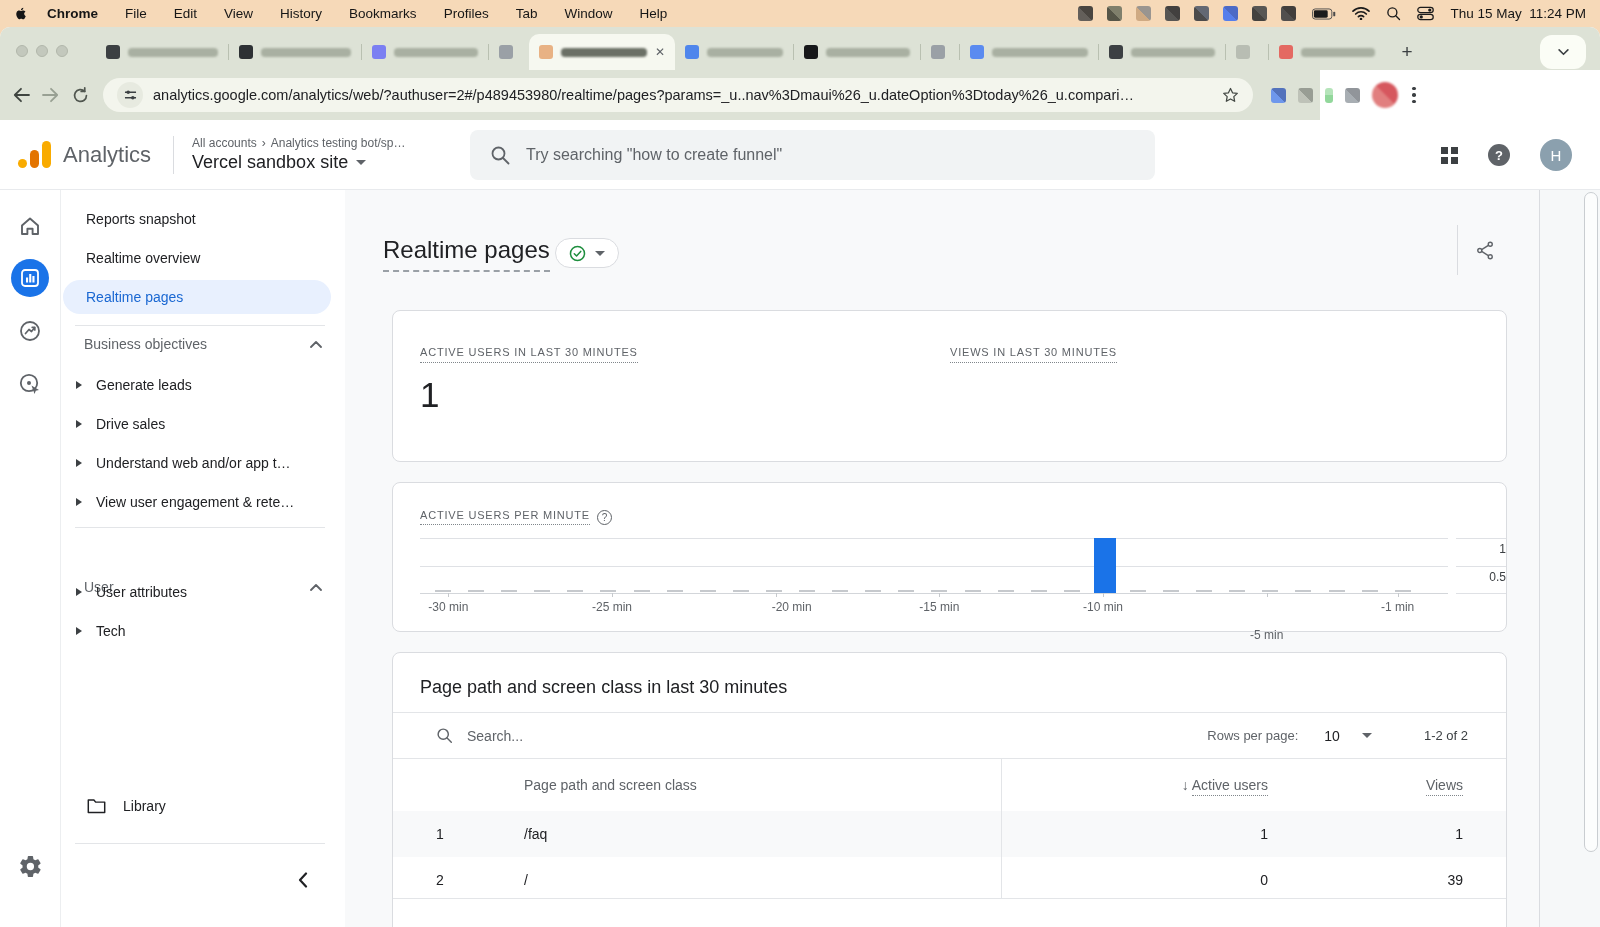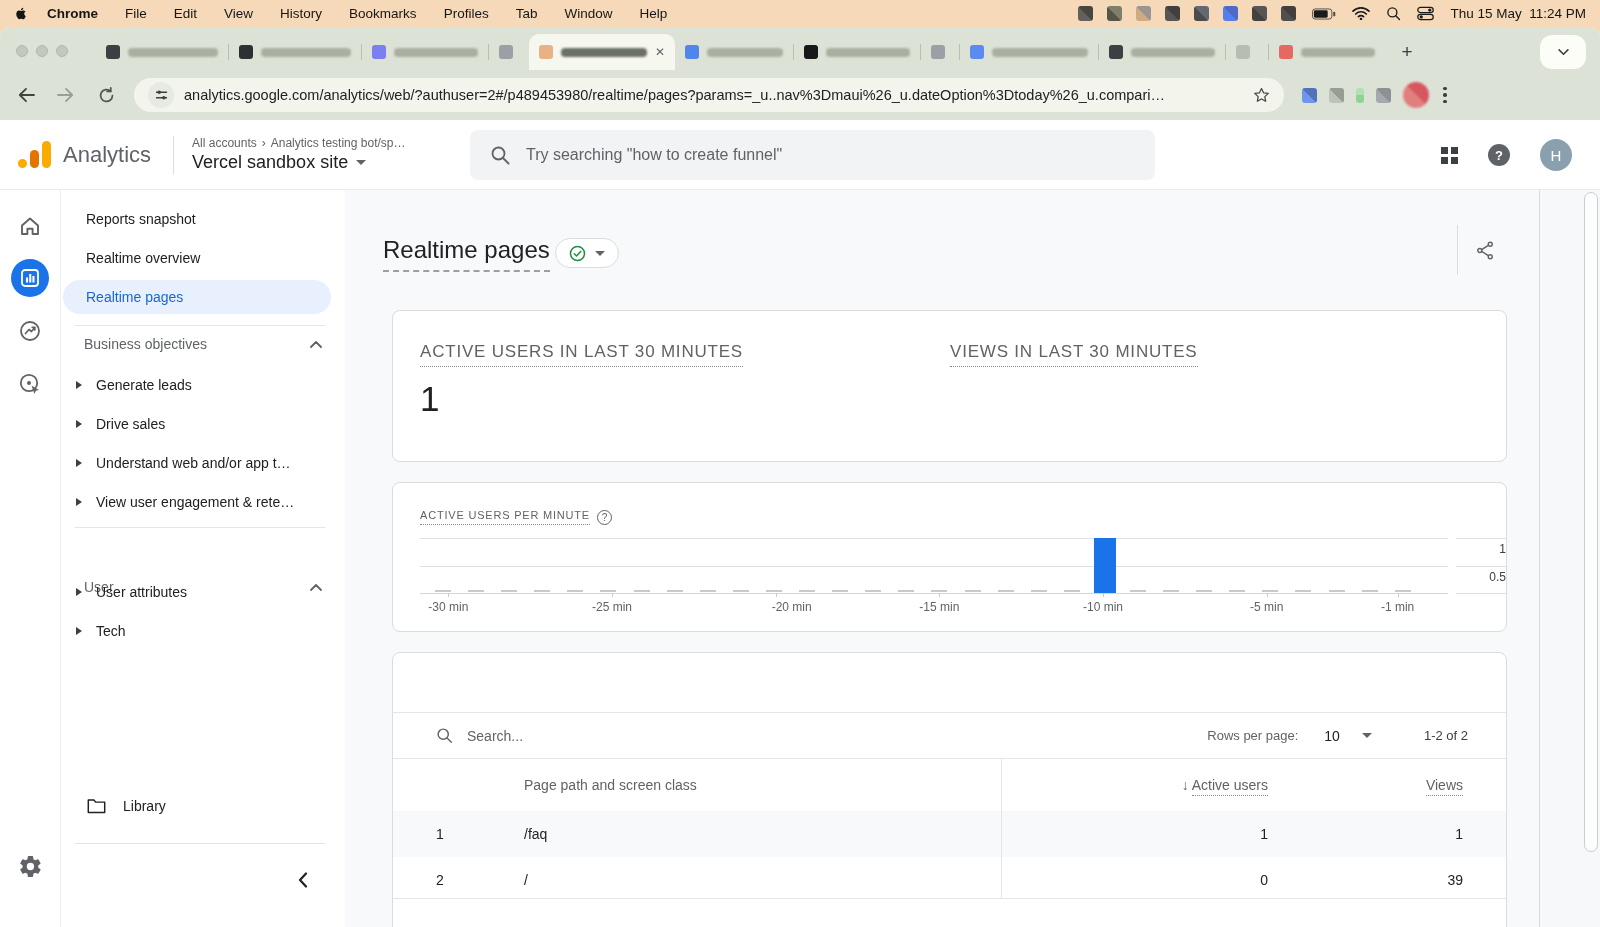--- a/index.html
+++ b/index.html
@@ -30,21 +30,21 @@
   .tab .blur-title { height:9px; border-radius:4px; background:#a9b0a2; flex:1; filter:blur(1.2px); }
   .tab.active { background:#f6f8f0; border-radius:10px 10px 0 0; }
   .tab.active .blur-title { background:#6b7066; }
   .tab-sep { width:1px; height:16px; background:#b9c0b1; margin-bottom:10px; }
   .tab .close-x { color:#5f6368; font-size:12px; }
   .newtab { width:28px; height:28px; border-radius:50%; display:flex; align-items:center; justify-content:center;
             font-size:19px; color:#3c4043; margin:0 0 4px 8px; }
   .tabsearch { position:absolute; right:14px; top:8px; width:46px; height:34px; background:#fbfdf6;
                border-radius:12px; display:flex; align-items:center; justify-content:center; color:#3c4043; }
 
-  .toolbar { position:absolute; top:43px; left:0; width:1600px; height:50px; background:#dde2d6;
+  .toolbar { position:absolute; top:43px; left:0; width:1320px; height:50px; background:#dde2d6;
              display:flex; align-items:center; }
   .nav-btn { width:28px; height:28px; display:flex; align-items:center; justify-content:center;
              font-size:19px; color:#3f4540; margin-left:12px; }
   .nav-btn.fwd { color:#98a093; }
   .omnibox { height:34px; flex:0 0 1150px; margin-left:14px; background:#f3f5ed; border-radius:17px;
              display:flex; align-items:center; padding:0 14px; }
   .omni-badge { width:26px; height:26px; border-radius:13px; background:#e7eae0; display:flex;
                 align-items:center; justify-content:center; margin-right:10px; }
   .url-text { font-size:14.5px; color:#202124; white-space:nowrap; overflow:hidden; flex:1; }
   .star { margin-left:10px; color:#454a46; }
@@ -100,21 +100,21 @@
   .page-title { position:absolute; left:38px; top:46px; font-size:24px; color:#202124;
                 border-bottom:2px dashed #9aa0a6; padding-bottom:6px; }
   .title-pill { position:absolute; left:210px; top:48px; width:64px; height:30px; border:1px solid #dadce0;
                 border-radius:16px; background:#fff; display:flex; align-items:center; justify-content:center; gap:9px; }
   .hdr-right-div { position:absolute; left:1112px; top:35px; width:1px; height:50px; background:#dadce0; }
   .share-btn { position:absolute; left:1126px; top:46px; width:28px; height:28px; display:flex; align-items:center; justify-content:center; }
 
   .card { position:absolute; left:47px; width:1115px; background:#fff; border:1px solid #dadce0; border-radius:8px; }
   .card.metrics { top:120px; height:152px; }
   .metric { position:absolute; top:31px; }
-  .metric .mlabel { font-size:17px; letter-spacing:.8px; color:#5f6368; border-bottom:1px dotted #80868b;
+  .metric .mlabel { font-size:11px; letter-spacing:.8px; color:#5f6368; border-bottom:1px dotted #80868b;
                     padding-bottom:4px; display:inline-block; }
   .metric .mvalue { font-size:35px; color:#202124; margin-top:12px; font-weight:400; }
 
   .card.chartcard { top:292px; height:150px; }
   .chart-label-row { position:absolute; left:27px; top:26px; display:flex; align-items:center; gap:7px; }
   .chart-label { font-size:11px; letter-spacing:.8px; color:#5f6368; border-bottom:1px dotted #80868b; padding-bottom:3px; }
   .qmark { width:15px; height:15px; border-radius:50%; border:1.4px solid #5f6368; color:#5f6368; font-size:10px;
            display:flex; align-items:center; justify-content:center; }
   .plot { position:absolute; left:27px; top:55px; width:1028px; height:55px; }
   .gridline { position:absolute; left:0; width:100%; height:1px; background:#dfe1e5; }
@@ -604,35 +604,36 @@
               <div class="x-label" style="left: 1.66667%;">-30 min</div>
               <div class="x-tick" style="left: calc(18.3333%);"></div>
               <div class="x-label" style="left: 18.3333%;">-25 min</div>
               <div class="x-tick" style="left: calc(35%);"></div>
               <div class="x-label" style="left: 35%; margin-left: 16px;">-20 min</div>
               <div class="x-tick" style="left: calc(51.6667%);"></div>
               <div class="x-label" style="left: 51.6667%;">-15 min</div>
               <div class="x-tick" style="left: calc(68.3333%);"></div>
               <div class="x-label" style="left: 68.3333%;">-10 min</div>
               <div class="x-tick" style="left: calc(85%);"></div>
-              <div class="x-label" style="left: 85%;">-5 min</div>
+              <div class="x-label" style="left: 85%; margin-top: 28px;">-5 min</div>
               <div class="x-tick" style="left: calc(98.3333%);"></div>
               <div class="x-label" style="left: 98.3333%;">-1 min</div>
             </div>
         </div>
         <div class="yaxis">
           <div class="seg" style="top:0;"></div>
           <div class="seg" style="top:28px;"></div>
           <div class="seg" style="top:55px;"></div>
           <div class="ylab" style="top:4px;">1</div>
           <div class="ylab" style="top:32px;">0.5</div>
         </div>
       </div>
 
       <div class="card tablecard">
+        <div class="tbl-title">Page path and screen class in last 30 minutes</div>
         <div class="hline" style="top:59px;"></div>
         <div class="tbl-toolbar">
           <div class="tbl-search">
             <span>
               <svg width="17" height="17" viewBox="0 0 20 20">
                   <circle cx="8.5" cy="8.5" r="6" fill="none" stroke="#5f6368" stroke-width="1.7"></circle>
                   <line x1="13" y1="13" x2="18" y2="18" stroke="#5f6368" stroke-width="1.7" stroke-linecap="round"></line>
                 </svg>
             </span>
             <span>Search...</span>

